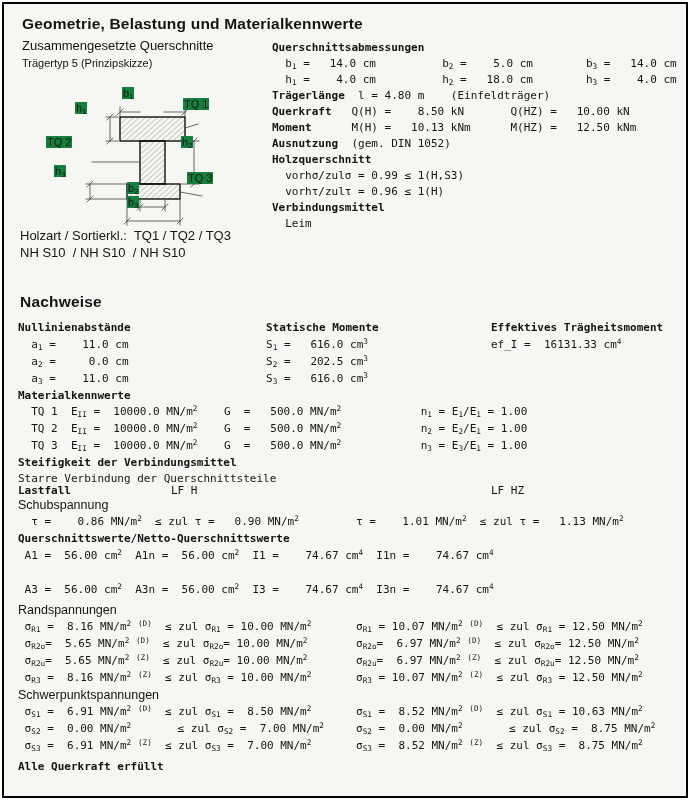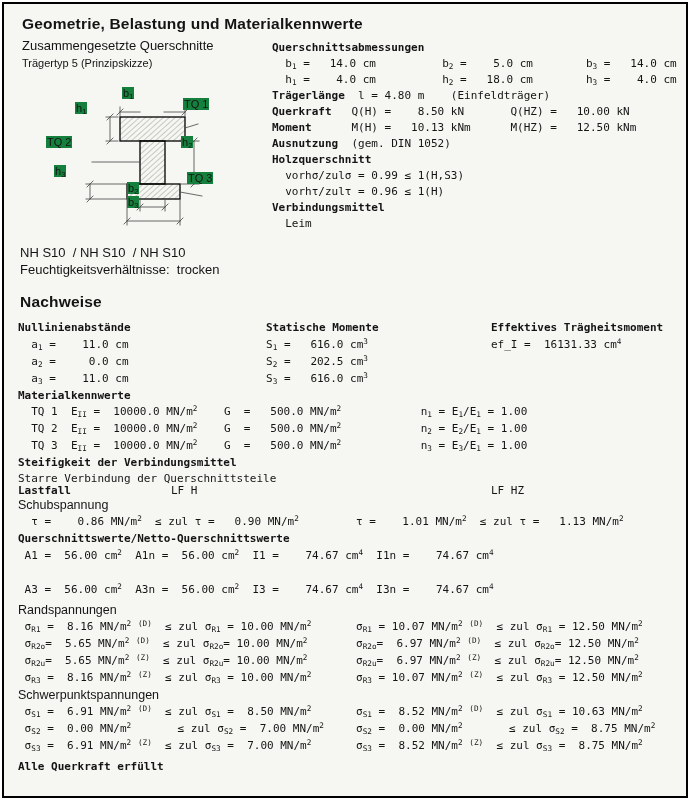--- a/index.html
+++ b/index.html
@@ -86,22 +86,22 @@
   <div class="abs m" style="left:268px;top:85px"><span class="mb">Trägerlänge</span><span>  l = 4.80 m    (Einfeldträger)</span></div>
   <div class="abs m" style="left:268px;top:101px"><span class="mb">Querkraft</span><span>   Q(H) =    8.50 kN       Q(HZ) =   10.00 kN</span></div>
   <div class="abs m" style="left:268px;top:117px"><span class="mb">Moment</span><span>      M(H) =   10.13 kNm      M(HZ) =   12.50 kNm</span></div>
   <div class="abs m" style="left:268px;top:133px"><span class="mb">Ausnutzung</span><span>  (gem. DIN 1052)</span></div>
   <div class="abs m mb" style="left:268px;top:149px">Holzquerschnitt</div>
   <div class="abs m" style="left:268px;top:165px">  vorhσ/zulσ = 0.99 ≤ 1(H,S3)</div>
   <div class="abs m" style="left:268px;top:181px">  vorhτ/zulτ = 0.96 ≤ 1(H)</div>
   <div class="abs m mb" style="left:268px;top:197px">Verbindungsmittel</div>
   <div class="abs m" style="left:268px;top:213px">  Leim</div>
 
+  <div class="abs sans s13" style="left:16px;top:224px">Holzart / Sortierkl.:  TQ1 / TQ2 / TQ3</div>
   <div class="abs sans s13" style="left:16px;top:241px">NH S10  / NH S10  / NH S10</div>
-  <div class="abs sans s13" style="left:16px;top:258px">Feuchtigkeitsverhältnisse:  trocken</div>
 
   <div class="abs sans t16" style="left:16px;top:289px">Nachweise</div>
 
   <div class="abs m mb" style="left:14px;top:317px">Nullinienabstände</div>
   <div class="abs m mb" style="left:262px;top:317px">Statische Momente</div>
   <div class="abs m mb" style="left:487px;top:317px">Effektives Trägheitsmoment</div>
 
   <div class="abs m" style="left:14px;top:334px">  a<sub>1</sub> =    11.0 cm</div>
   <div class="abs m" style="left:14px;top:351px">  a<sub>2</sub> =     0.0 cm</div>
   <div class="abs m" style="left:14px;top:368px">  a<sub>3</sub> =    11.0 cm</div>

